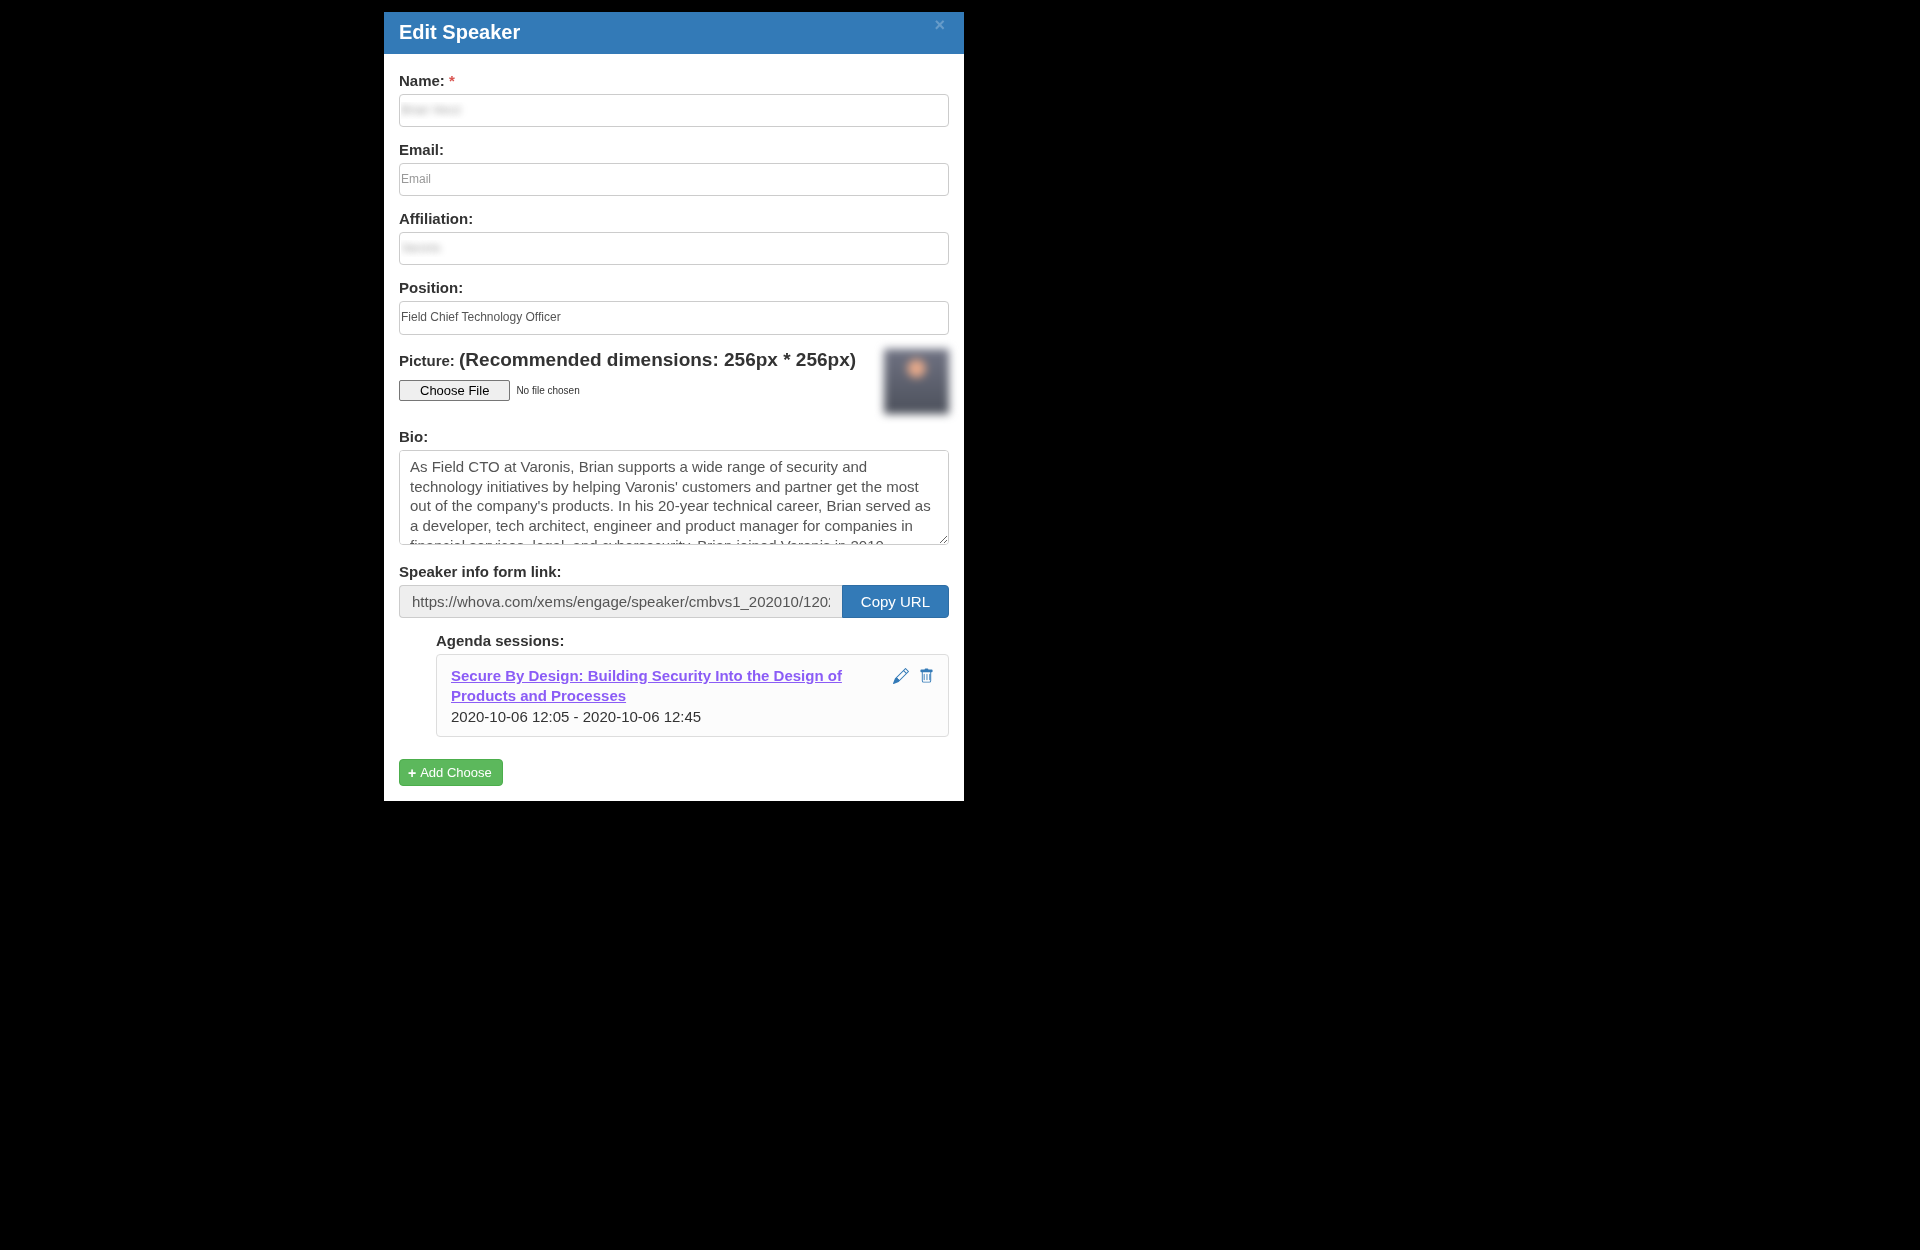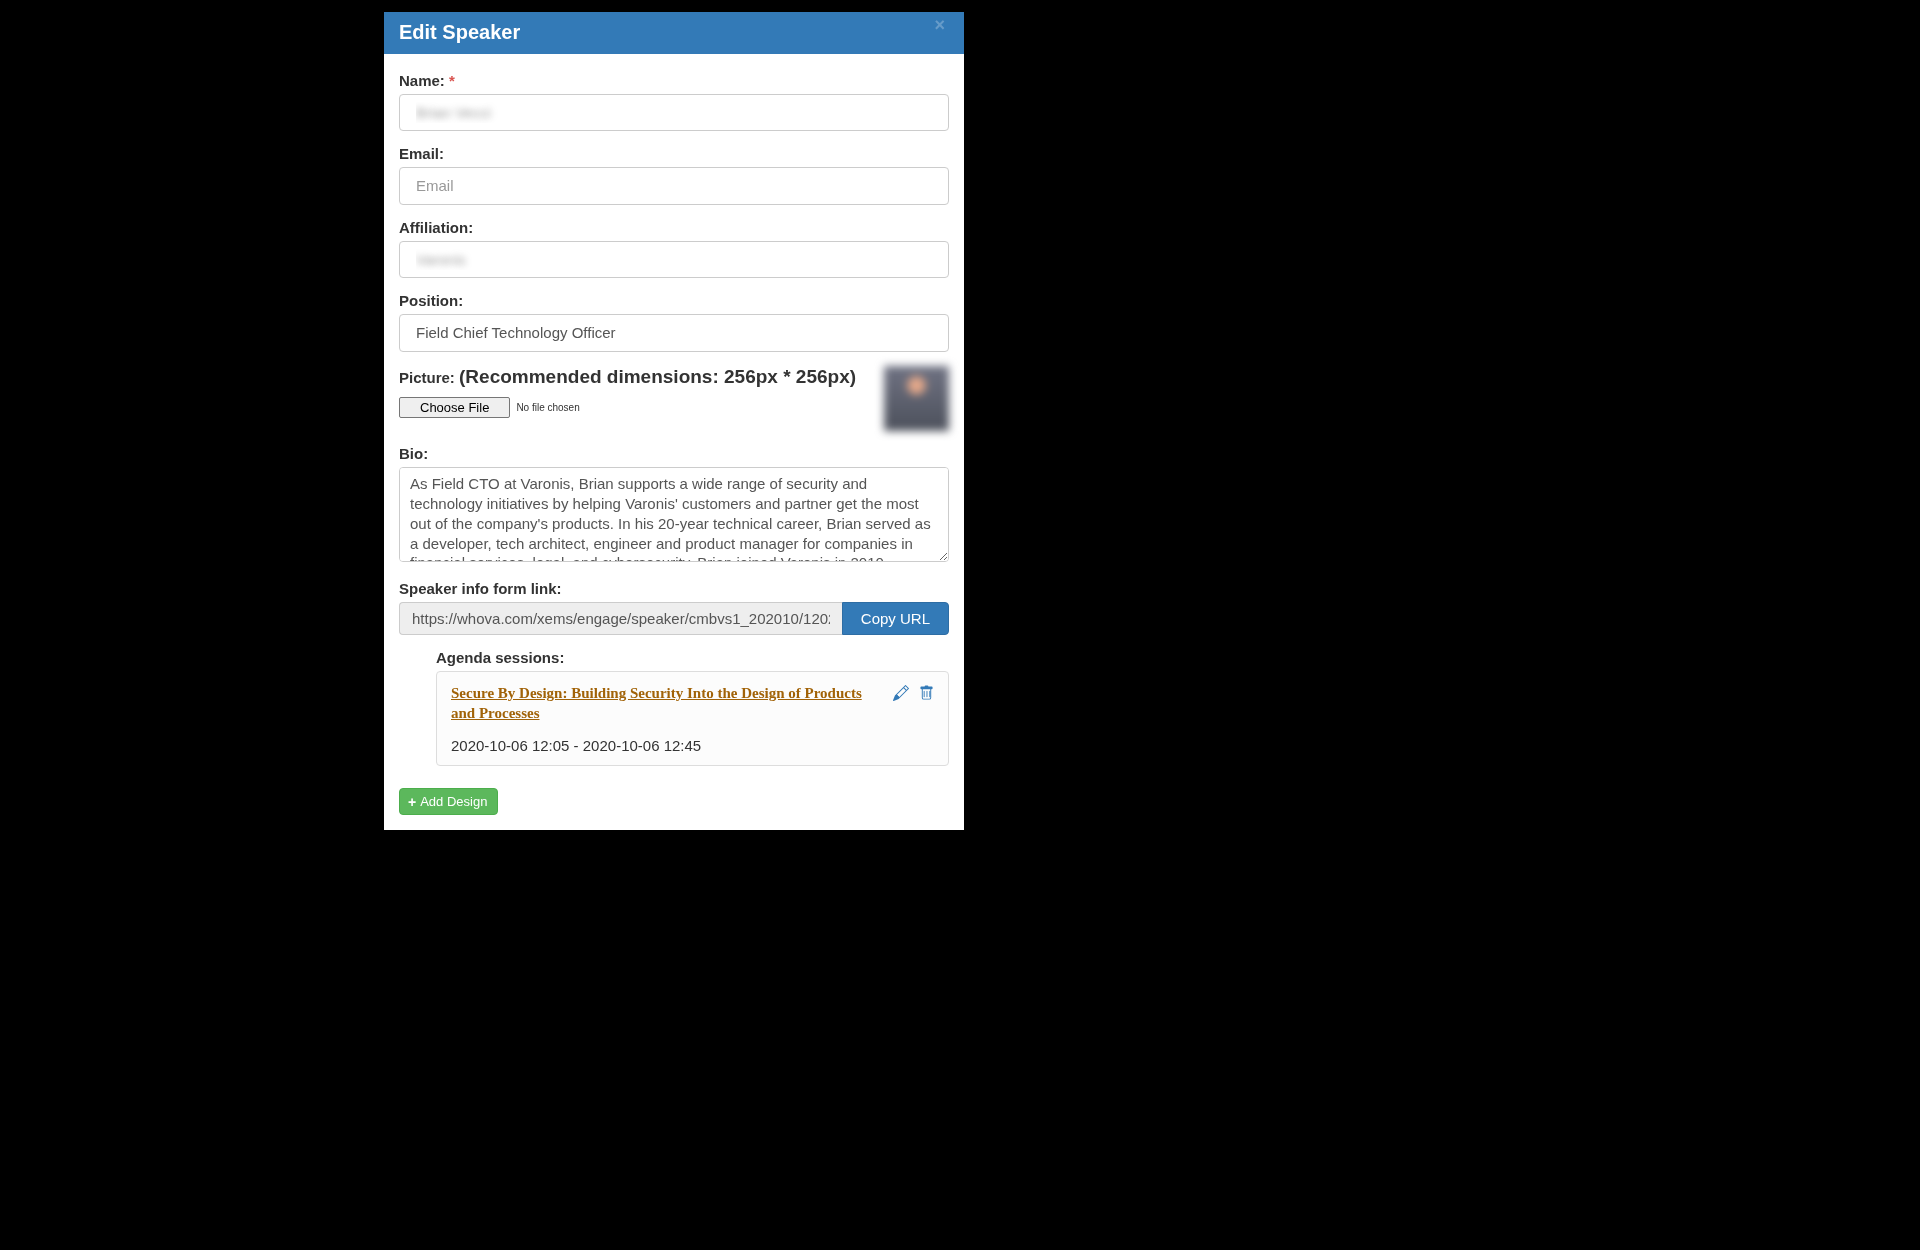--- a/index.html
+++ b/index.html
@@ -50,22 +50,22 @@
   .form-label {
     display: block;
     font-weight: 700;
     font-size: 15px;
     color: #333;
     margin-bottom: 5px;
   }
   .req { color: #d9534f; }
   .form-control {
     width: 100%;
-    padding: 7px 16px;
-    font-size: 15px;
+    padding: 7px 1px;
+    font-size: 12px;
     color: #555;
     border: 1px solid #ccc;
     border-radius: 4px;
     line-height: 1.42857;
     background: #fff;
   }
   .form-control::placeholder { color: #999; }
   .form-control.blur-text { color: transparent; text-shadow: 0 0 7px rgba(0,0,0,0.4); }
   .pic-label-hint { font-weight: 700; font-size: 19px; }
   .file-row {
@@ -137,27 +137,26 @@
     border: 1px solid #ddd;
     border-radius: 4px;
     padding: 11px 14px;
     background: #fcfcfc;
     display: flex;
     justify-content: space-between;
     align-items: flex-start;
     gap: 20px;
   }
   .session-title {
-    color: #a16207;
+    color: #8b5cf6;
     font-weight: 700;
     font-size: 15px;
     line-height: 1.35;
     display: block;
-    margin-bottom: 14px;
-    font-family: Liberation Serif, serif;
+    margin-bottom: 2px;
   }
   .session-time { font-size: 15px; color: #333; }
   .session-actions { display: flex; gap: 10px; color: #337ab7; padding-top: 2px; }
   .icon-btn { cursor: pointer; }
   .add-session-btn {
     display: inline-flex;
     align-items: center;
     gap: 4px;
     background: #5cb85c;
     border: 1px solid #4cae4c;
@@ -253,17 +252,17 @@
                 <path d="M5.5 5.5A.5.5 0 0 1 6 6v6a.5.5 0 0 1-1 0V6a.5.5 0 0 1 .5-.5zm3 0A.5.5 0 0 1 9 6v6a.5.5 0 0 1-1 0V6a.5.5 0 0 1 .5-.5zm3 0a.5.5 0 0 1 .5.5v6a.5.5 0 0 1-1 0V6a.5.5 0 0 1 .5-.5z"></path>
                 <path d="M14.5 3a1 1 0 0 1-1 1H13v9a2 2 0 0 1-2 2H5a2 2 0 0 1-2-2V4h-.5a1 1 0 0 1-1-1V2a1 1 0 0 1 1-1H6a1 1 0 0 1 1-1h2a1 1 0 0 1 1 1h3.5a1 1 0 0 1 1 1v1zM4.118 4 4 4.059V13a1 1 0 0 0 1 1h6a1 1 0 0 0 1-1V4.059L11.882 4H4.118zM2.5 3V2h11v1h-11z"></path>
               </svg>
           </span>
         </div>
       </div>
     </div>
 
     <button class="add-session-btn">
       <span class="plus">+</span>
-      <span>Add Design</span>
+      <span>Add Choose</span>
     </button>
 
   </div>
 </div>
 
 </body></html>

